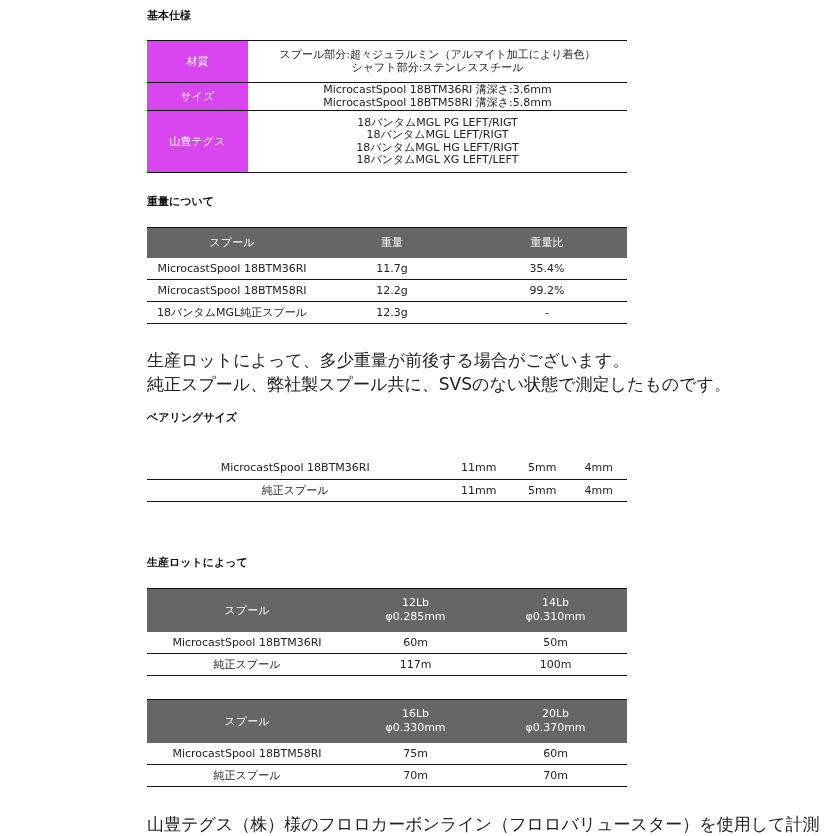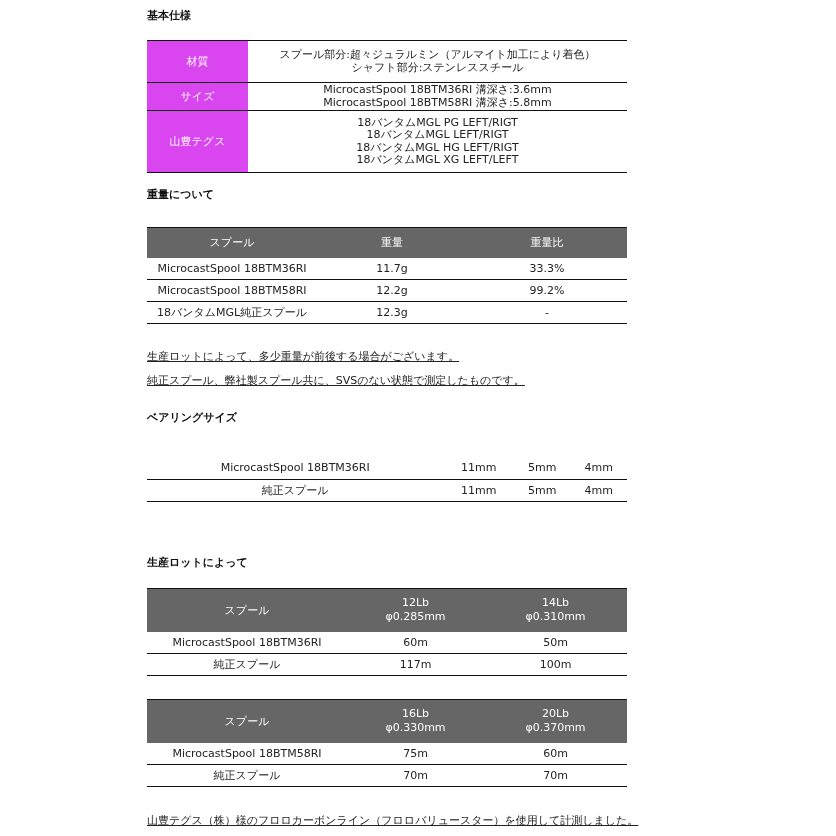--- a/index.html
+++ b/index.html
@@ -1,20 +1,20 @@
 <!DOCTYPE html>
 <html><head>
   <meta charset="utf-8">
   <style>
     html, body { margin:0; padding:0; background:#ffffff; }
     body { width:836px; height:836px; position:relative; overflow:hidden;
       font-family:"DejaVu Sans","Liberation Sans",sans-serif; color:#222222; }
     .abs { position:absolute; }
     .heading { font-size:11px; font-weight:bold; color:#111111; left:147px; }
-    .note { font-size:11px; left:147px; color:#222222;text-decoration:underline; }
+    .note { font-size:17px; left:147px; color:#222222; }
     table { border-collapse:collapse; position:absolute; left:147px; width:480px; font-size:11px; color:#222; }
     th { background:#666666; color:#ffffff; font-weight:normal; text-align:center; padding:0; }
     td { text-align:center; padding:0; border-bottom:1px solid #111111; }
     tr.head th { border-top:1px solid #111111; }
     .spec td.label { background:#d946ef; color:#fff; width:101px; border-bottom:1px solid #111; }
     .spec td.val { line-height:12.5px; }
     .spec tr:first-child td { border-top:1px solid #111; }
     .ml { line-height:14px; }
   </style>
 </head>
@@ -43,33 +43,33 @@
     <td class="val">
       <div>18バンタムMGL PG LEFT/RIGT</div>
       <div>18バンタムMGL LEFT/RIGT</div>
       <div>18バンタムMGL HG LEFT/RIGT</div>
       <div>18バンタムMGL XG LEFT/LEFT</div>
     </td>
   </tr>
 </tbody>
   </table>
 
-<div class="abs heading" style="top:187px;text-align:right;">重量について</div>
+<div class="abs heading" style="top:194px;text-align:right;">重量について</div>
 
 <table style="top:227px;">
   <tbody>
       <tr class="head" style="height:30px;">
     <th style="width:170px;">スプール</th>
     <th style="width:150px;">重量</th>
     <th>重量比</th>
   </tr>
   <tr style="height:22px;">
     <td>MicrocastSpool 18BTM36RI</td>
     <td>11.7g</td>
-    <td>33.3%</td>
+    <td>35.4%</td>
   </tr>
   <tr style="height:22px;">
     <td>MicrocastSpool 18BTM58RI</td>
     <td>12.2g</td>
     <td>99.2%</td>
   </tr>
   <tr style="height:22px;">
     <td>18バンタムMGL純正スプール</td>
     <td>12.3g</td>
     <td>-</td>

